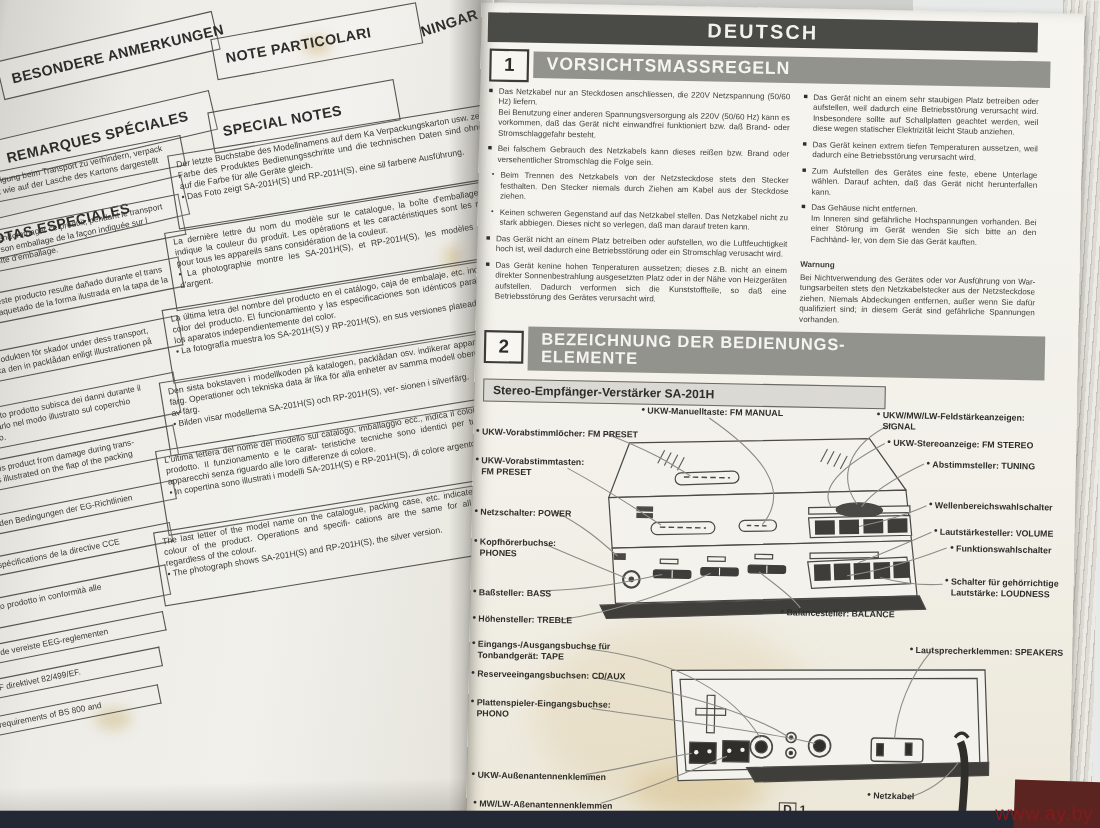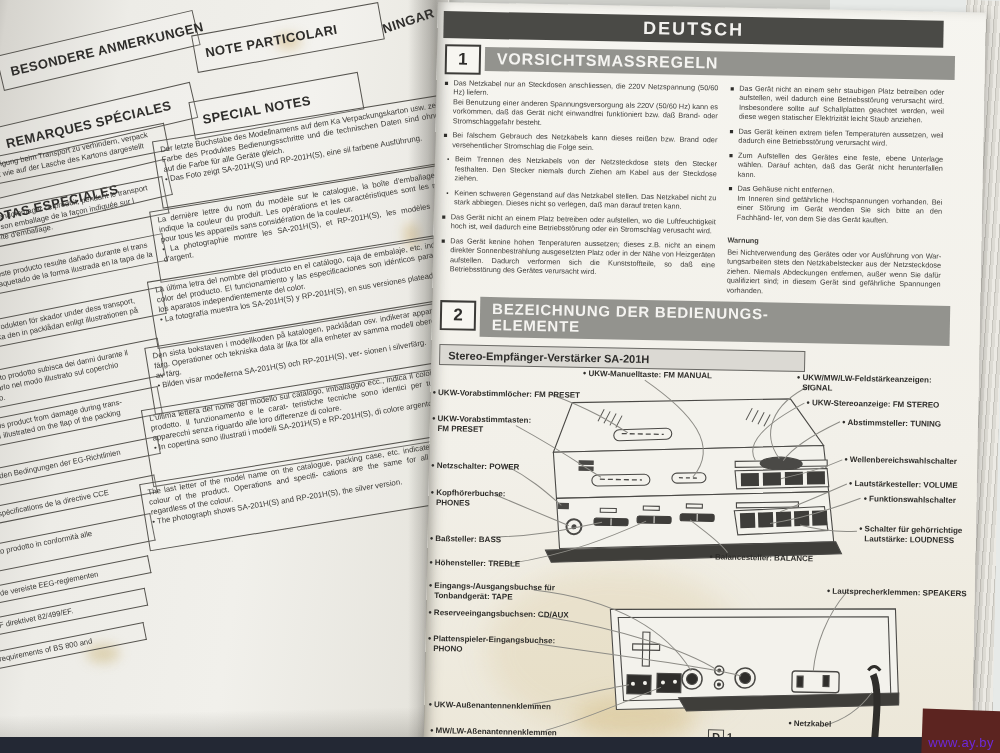--- a/index.html
+++ b/index.html
@@ -57,21 +57,21 @@
     display:flex;}
   .dlabel .dot{font-size:6px;margin-right:2px;padding-top:1px;}
   .dlabel .lt{white-space:pre-line;}
   .pgnum{position:absolute;left:284px;top:722px;display:flex;align-items:center;
     color:#33322f;font-size:11px;font-weight:bold;}
   .pgnum .dbox{border:1px solid #44433f;padding:0 3px;margin-right:3px;}
   
   .table-navy{left:-6px;top:737px;width:1012px;height:20px;background:#232834;}
   .table-maroon{left:922px;top:710px;width:84px;height:48px;background:#5c2420;
     transform:rotate(2deg);}
-  .wm{color:#6d28d9;font-size:13px;letter-spacing:.5px;}
+  .wm{color:#7f1d1d;font-size:18px;letter-spacing:.5px;}
 </style>
 </head>
 <body>
 
 <div id="photo">
 
   <div class="abs bg-pale"></div>
   <div class="abs bg-corner"></div>
 
   <div class="abs left-page">

